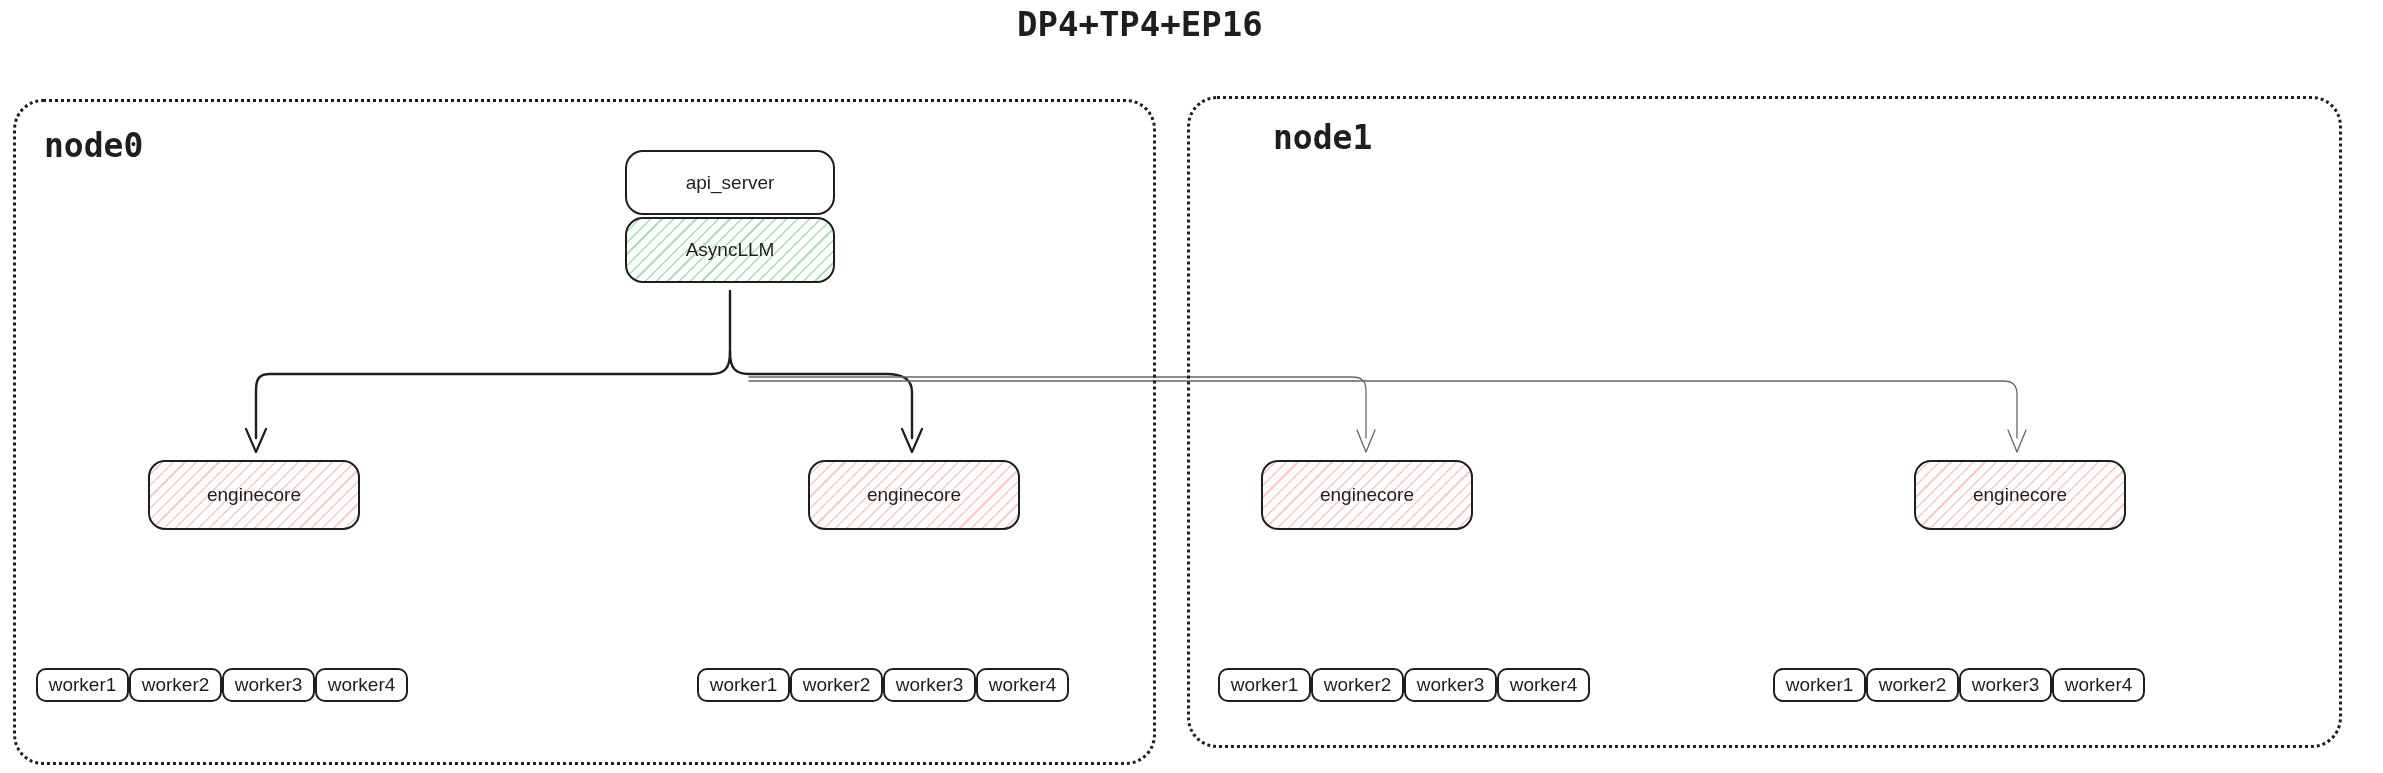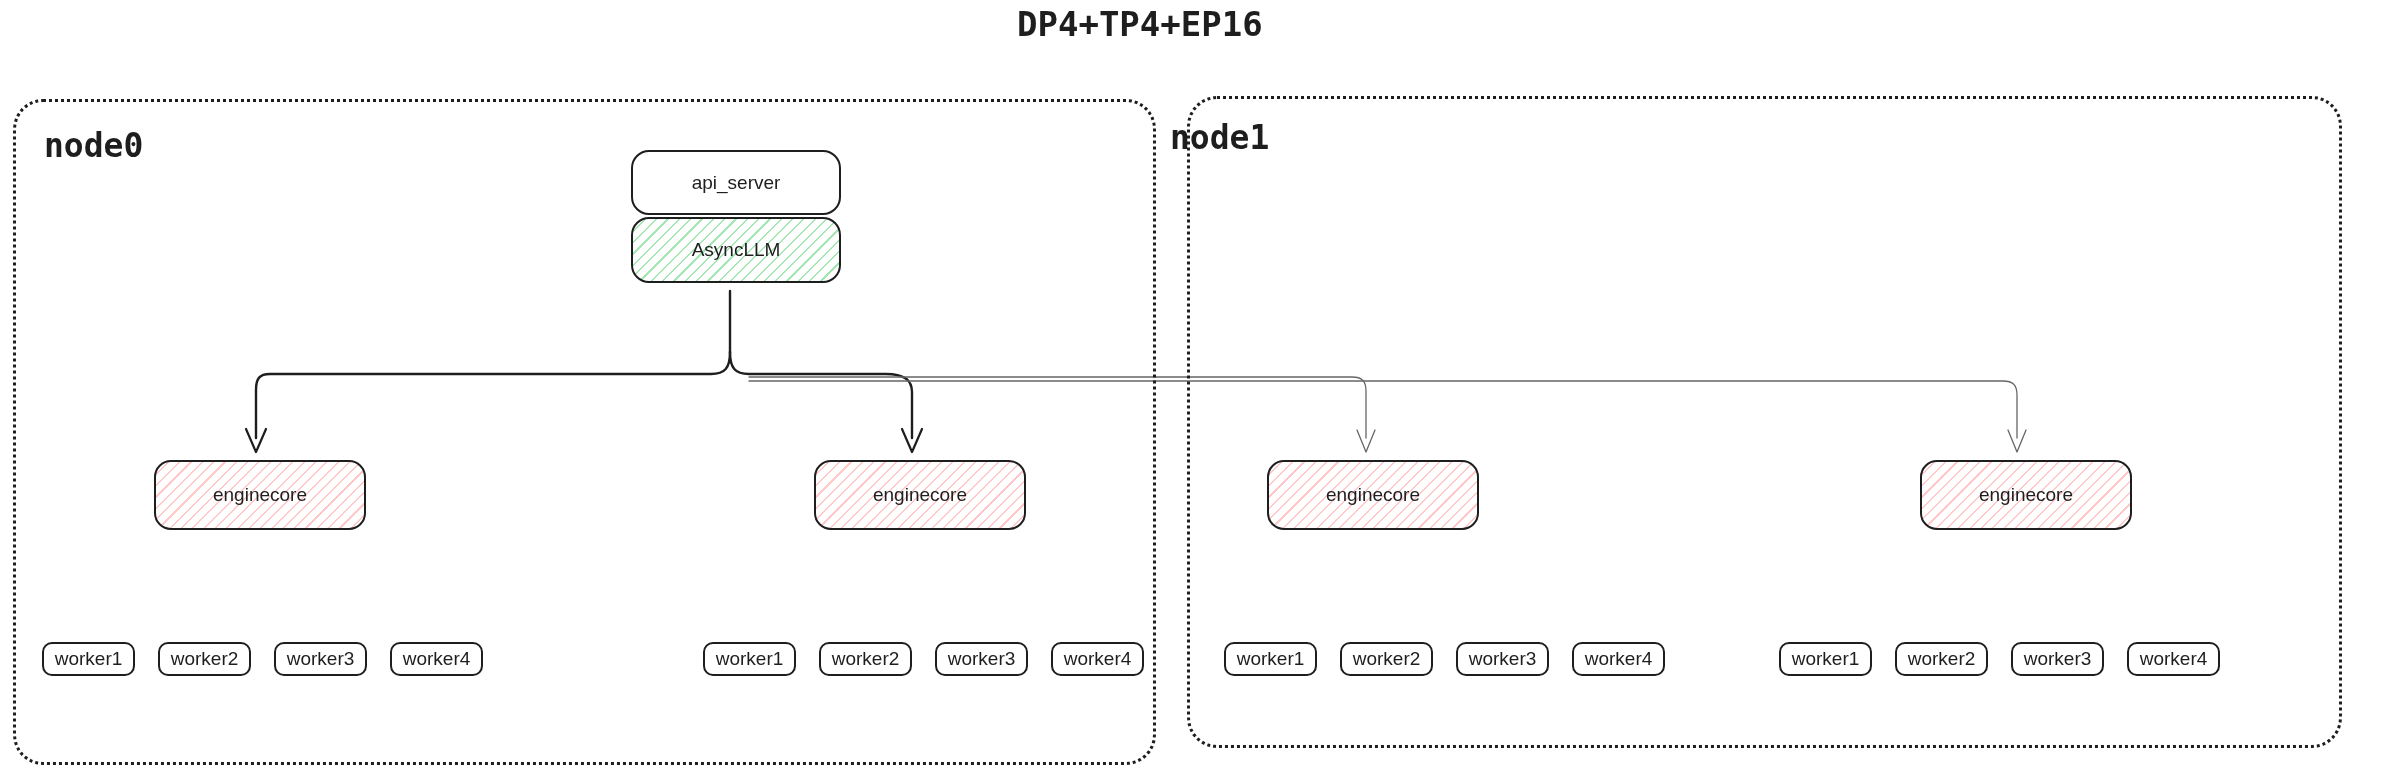--- a/index.html
+++ b/index.html
@@ -38,33 +38,32 @@
   .node0-container { left: 13px; top: 99px; width: 1143px; height: 666px; }
   .node1-container { left: 1187px; top: 96px; width: 1155px; height: 652px; }
   .node-label {
     position: absolute;
     font-family: "DejaVu Sans Mono", monospace;
     font-size: 33px;
     font-weight: bold;
     white-space: nowrap;
   }
   .node0-label { left: 44px; top: 126px; }
-  .node1-label { left: 1170px; top: 118px; }
+  .node1-label { left: 1273px; top: 118px; }
 
   .box {
     position: absolute;
     box-sizing: border-box;
     border: 2.2px solid #1e1e1e;
     background: #ffffff;
     display: flex;
     align-items: center;
     justify-content: center;
     font-size: 19px;
     white-space: nowrap;
-    margin-left: 6px;
   }
   .stack-box {
     width: 210px;
     border-radius: 18px;
   }
   .api-server-box { left: 625px; top: 150px; height: 65px; }
   .asyncllm-box   { left: 625px; top: 217px; height: 66px; }
 
   .hatch-green {
     background-image: repeating-linear-gradient(135deg,
@@ -82,23 +81,22 @@
     top: 460px;
     border-radius: 17px;
   }
   .ec1 { left: 148px; }
   .ec2 { left: 808px; }
   .ec3 { left: 1261px; }
   .ec4 { left: 1914px; }
 
   .worker-row {
     position: absolute;
-    top: 642px;
+    top: 668px;
     display: flex;
-    gap: 17px;
     align-items: center;
   }
   .wg1 { left: 36px; }
   .wg2 { left: 697px; }
   .wg3 { left: 1218px; }
   .wg4 { left: 1773px; }
   .worker-box {
     position: static;
     width: 93px;
     height: 34px;

